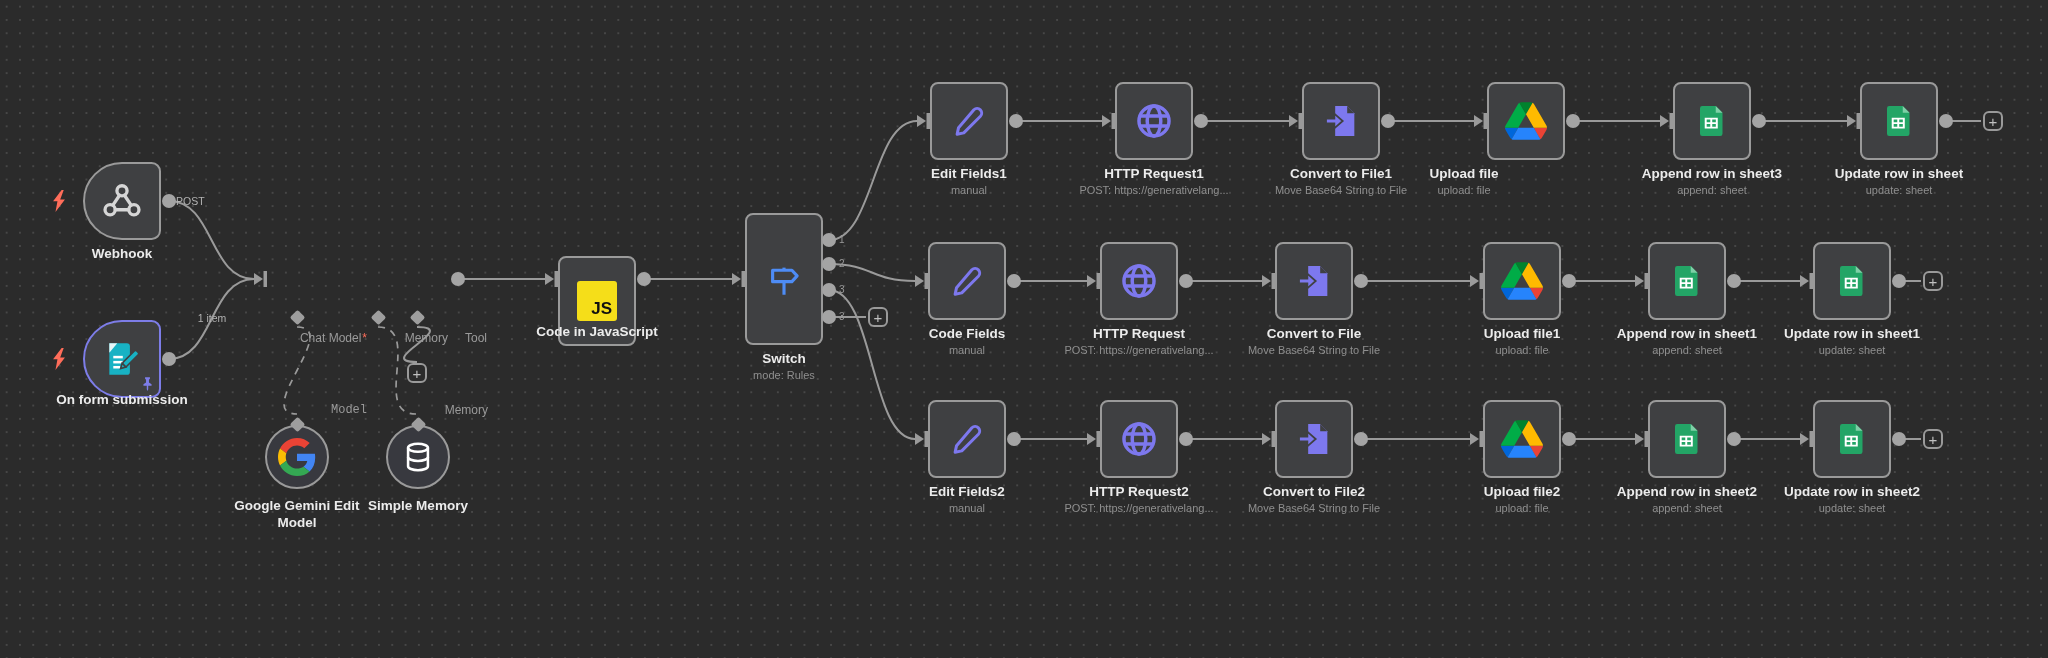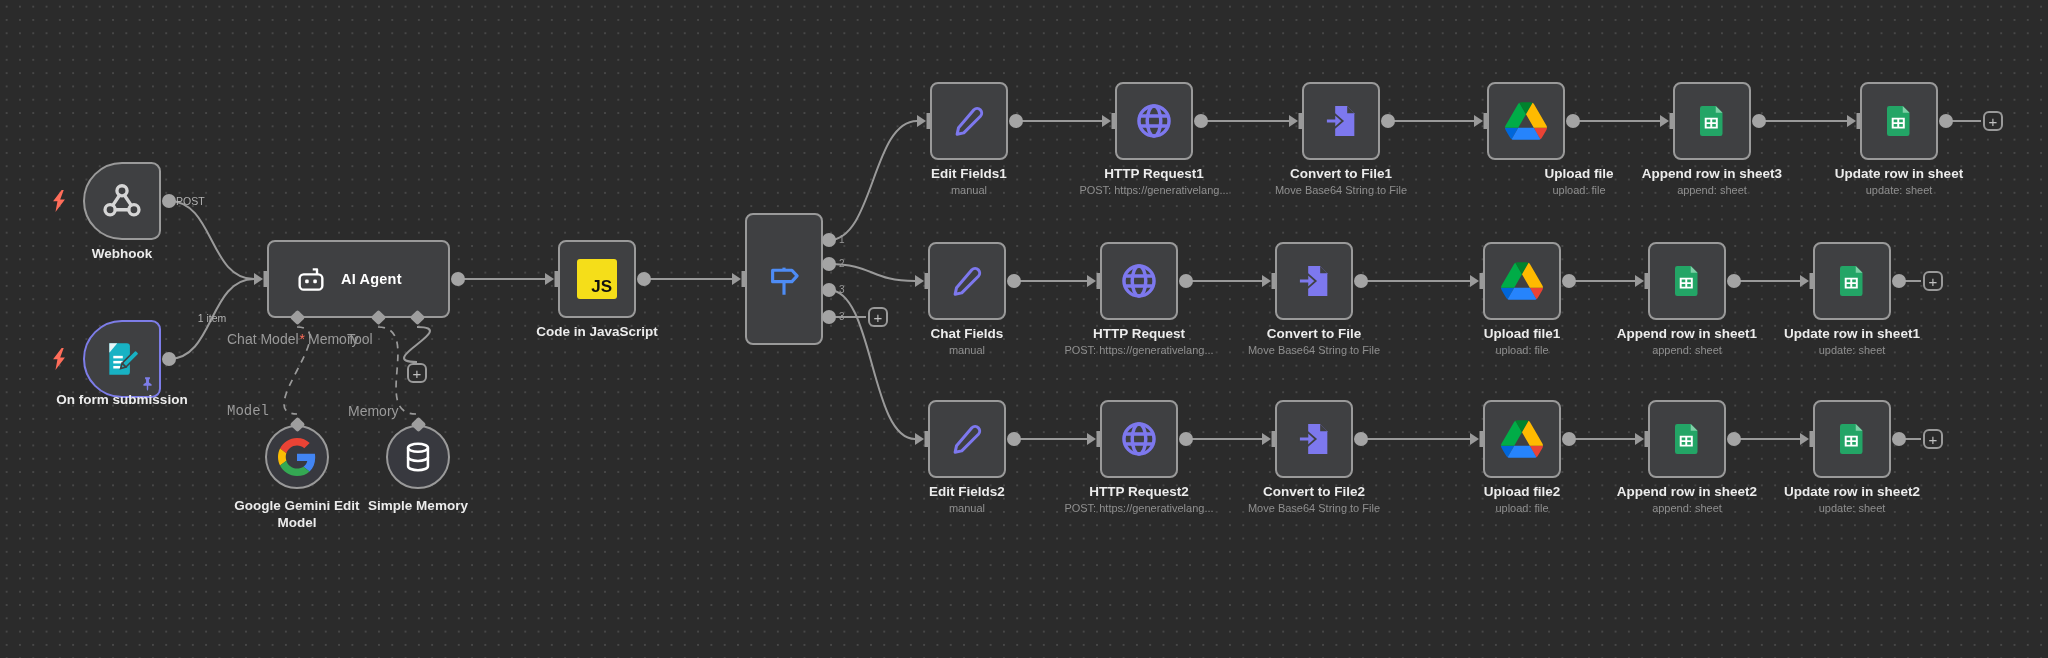--- a/index.html
+++ b/index.html
@@ -21,21 +21,21 @@
   .node.trigger{border-radius:42px 10px 10px 42px;}
   .node.selected{border-color:var(--sel);}
   .node.circle{border-radius:50%;background:#38393f;}
   .icon{display:flex;align-items:center;justify-content:center;}
   .inline-label{color:#fff;font-size:14.5px;font-weight:600;margin-left:14px;letter-spacing:.2px;}
   .node.wide{justify-content:flex-start;padding-left:26px;}
   .node-label{position:absolute;text-align:center;color:var(--label);font-size:13.5px;font-weight:600;line-height:1.25;}
   .node-sub{color:var(--sub);font-size:11px;font-weight:400;margin-top:1px;}
   .port-circle{position:absolute;width:14px;height:14px;border-radius:50%;background:#a4a4a4;}
   .diamond{position:absolute;width:11px;height:11px;background:#9e9e9e;transform:rotate(45deg);border-radius:2px;}
-  .float-label{position:absolute;text-align:left;color:var(--plabel);font-size:14px;}
+  .float-label{position:absolute;text-align:right;color:var(--plabel);font-size:12px;}
   .float-label .star{color:var(--coral);margin-left:1px;}
   .wire-label{position:absolute;color:#b3b3b3;font-size:10.5px;}
   .out-num{position:absolute;color:var(--plabel);font-size:10px;}
   .plusbtn{position:absolute;width:20px;height:20px;border:2px solid var(--border);border-radius:6px;
     background:var(--bg);color:#c0c0c0;display:flex;align-items:center;justify-content:center;
     font-size:15px;line-height:1;box-sizing:border-box;font-weight:400;}
   .jsbadge{width:40px;height:40px;background:#f5de19;color:#101010;font-weight:800;
     display:flex;align-items:flex-end;justify-content:flex-end;padding:2px 5px;font-size:17px;
     border-radius:3px;box-sizing:border-box;}
   .bolt{position:absolute;}
@@ -156,31 +156,20 @@
       <div class="node-label" style="left: 2px; top: 392px; width: 240px;">
         <div>On form submission</div>
       </div>
       <div class="port-circle" style="left: 162px; top: 352px;"></div>
       <div class="bolt" style="left: 50px; top: 348px;"><svg width="18" height="22" viewBox="0 0 16 20">
           <path fill="#ff6d5a" d="M10.4 0 2.6 10.3h4L4.8 20 13.4 8.6H9.1L12.3 0z"></path>
         </svg></div>
       <div class="pin" style="left: 141px; top: 377px;"><svg width="13" height="15" viewBox="0 0 16 18" fill="#7d7de8">
           <path d="M5 0h6v2l-1.2 1v3.4L13 8.8v1.7H8.9v4.3L8 17l-.9-2.2v-4.3H3V8.8l3.2-2.4V3L5 2z"></path>
         </svg></div>
-      <div class="node wide" style="left: 267px; top: 240px; width: 183px; height: 78px;">
-        <div class="icon">
-          <svg width="32" height="32" viewBox="0 0 24 24" fill="none" stroke="#fff" stroke-width="1.8" stroke-linejoin="round">
-            <rect x="3.5" y="8.5" width="17" height="11.5" rx="3"></rect>
-            <path d="M16.5 8.5V4.8h-3.2"></path>
-            <rect x="7.6" y="12.4" width="2.7" height="2.7" rx="0.9" fill="#fff" stroke="none"></rect>
-            <rect x="13.7" y="12.4" width="2.7" height="2.7" rx="0.9" fill="#fff" stroke="none"></rect>
-          </svg>
-        </div>
-        <span class="inline-label">AI Agent</span>
-      </div>
       <div class="port-circle" style="left: 451px; top: 272px;"></div>
       <div class="diamond" style="left: 291.5px; top: 311.5px;"></div>
       <div class="diamond" style="left: 372.5px; top: 311.5px;"></div>
       <div class="diamond" style="left: 411.5px; top: 311.5px;"></div>
       <div class="node circle" style="left: 265px; top: 425px; width: 64px; height: 64px;">
         <div class="icon">
           <svg width="38" height="38" viewBox="0 0 48 48">
             <path fill="#EA4335" d="M24 9.5c3.54 0 6.71 1.22 9.21 3.6l6.85-6.85C35.9 2.38 30.47 0 24 0 14.62 0 6.51 5.38 2.56 13.22l7.98 6.19C12.43 13.72 17.74 9.5 24 9.5z"></path>
             <path fill="#4285F4" d="M46.98 24.55c0-1.57-.15-3.09-.38-4.55H24v9.02h12.94c-.58 2.96-2.26 5.48-4.78 7.18l7.73 6c4.51-4.18 7.09-10.36 7.09-17.65z"></path>
             <path fill="#FBBC05" d="M10.53 28.59c-.48-1.45-.76-2.99-.76-4.59s.27-3.14.76-4.59l-7.98-6.19C.92 16.46 0 20.12 0 24c0 3.88.92 7.54 2.56 10.78l7.97-6.19z"></path>
@@ -198,37 +187,41 @@
             <ellipse cx="12" cy="5.5" rx="7" ry="2.8"></ellipse>
             <path d="M5 5.5v6.5c0 1.55 3.13 2.8 7 2.8s7-1.25 7-2.8V5.5"></path>
             <path d="M5 12v6.5c0 1.55 3.13 2.8 7 2.8s7-1.25 7-2.8V12"></path>
           </svg>
         </div>
       </div>
       <div class="node-label" style="left: 298px; top: 498px; width: 240px;">
         <div>Simple Memory</div>
       </div>
       <div class="diamond" style="left: 412.5px; top: 418.5px;"></div>
-      <div class="node " style="left: 558px; top: 240px; width: 78px; height: 78px;">
+      <div class="node " style="left: 558px; top: 256px; width: 78px; height: 90px;">
         <div class="icon">
           <div class="jsbadge">JS</div>
         </div>
       </div>
       <div class="node-label" style="left: 477px; top: 324px; width: 240px;">
         <div>Code in JavaScript</div>
       </div>
       <div class="port-circle" style="left: 637px; top: 272px;"></div>
       <div class="node " style="left: 745px; top: 213px; width: 78px; height: 132px;">
         <div class="icon">
           <svg width="42" height="42" viewBox="0 0 24 24" fill="none" stroke="#4e8cf5" stroke-width="1.8" stroke-linejoin="round">
             <path d="M12 13.5V21"></path>
             <path d="M12 5.5V7"></path>
             <path d="M5.5 7h11l3 3.25-3 3.25h-11z"></path>
           </svg>
         </div>
+      </div>
+      <div class="node-label" style="left: 664px; top: 351px; width: 240px;">
+        <div>Switch</div>
+        <div class="node-sub">mode: Rules</div>
       </div>
       <div class="port-circle" style="left: 822px; top: 233px;"></div>
       <div class="out-num" style="left: 839px; top: 234px;">1</div>
       <div class="port-circle" style="left: 822px; top: 257px;"></div>
       <div class="out-num" style="left: 839px; top: 258px;">2</div>
       <div class="port-circle" style="left: 822px; top: 283px;"></div>
       <div class="out-num" style="left: 839px; top: 284px;">3</div>
       <div class="port-circle" style="left: 822px; top: 310px;"></div>
       <div class="out-num" style="left: 839px; top: 311px;">3</div>
       <div class="node " style="left: 930px; top: 82px; width: 78px; height: 78px;">
@@ -276,21 +269,21 @@
           <svg width="42" height="38" viewBox="0 0 87.3 78">
             <path fill="#0066da" d="m6.6 66.85 3.85 6.65c.8 1.4 1.95 2.5 3.3 3.3L27.5 53H0c0 1.55.4 3.1 1.2 4.5z"></path>
             <path fill="#00ac47" d="M43.65 25 29.9 1.2c-1.35.8-2.5 1.9-3.3 3.3l-25.4 44A9.06 9.06 0 0 0 0 53h27.5z"></path>
             <path fill="#ea4335" d="M73.55 76.8c1.35-.8 2.5-1.9 3.3-3.3l1.6-2.75L86.1 57.5c.8-1.4 1.2-2.95 1.2-4.5H59.8l5.85 11.5z"></path>
             <path fill="#00832d" d="M43.65 25 57.4 1.2C56.05.4 54.5 0 52.9 0H34.4c-1.6 0-3.15.45-4.5 1.2z"></path>
             <path fill="#2684fc" d="M59.8 53H27.5L13.75 76.8c1.35.8 2.9 1.2 4.5 1.2h50.8c1.6 0 3.15-.45 4.5-1.2z"></path>
             <path fill="#ffba00" d="m73.4 26.5-12.7-22c-.8-1.4-1.95-2.5-3.3-3.3L43.65 25l16.15 28h27.45c0-1.55-.4-3.1-1.2-4.5z"></path>
           </svg>
         </div>
       </div>
-      <div class="node-label" style="left: 1459px; top: 166px; width: 240px;">
+      <div class="node-label" style="left: 1344px; top: 166px; width: 240px;">
         <div>Upload file</div>
         <div class="node-sub">upload: file</div>
       </div>
       <div class="port-circle" style="left: 1566px; top: 114px;"></div>
       <div class="node " style="left: 1673px; top: 82px; width: 78px; height: 78px;">
         <div class="icon">
           <svg width="36" height="36" viewBox="0 0 24 24">
             <path fill="#23a566" d="M5.5 2h9L19 6.5v14a1.5 1.5 0 0 1-1.5 1.5H5.5A1.5 1.5 0 0 1 4 20.5v-17A1.5 1.5 0 0 1 5.5 2z"></path>
             <path fill="#7fd0a7" d="M14.5 2 19 6.5h-4.5z"></path>
             <path stroke="#fff" stroke-width="1.3" fill="none" d="M7.8 10.4h7.4v6H7.8zM7.8 13.4h7.4M11.5 10.4v6"></path>
@@ -317,21 +310,21 @@
       </div>
       <div class="port-circle" style="left: 1939px; top: 114px;"></div>
       <div class="node " style="left: 928px; top: 242px; width: 78px; height: 78px;">
         <div class="icon">
           <svg width="38" height="38" viewBox="0 0 24 24" fill="none" stroke="#7d78ee" stroke-width="1.9" stroke-linejoin="round" stroke-linecap="round">
             <path d="M15.1 4.9a2.9 2.9 0 0 1 4.1 4.1L8.7 19.5l-4.2.9.9-4.2z"></path>
           </svg>
         </div>
       </div>
       <div class="node-label" style="left: 847px; top: 326px; width: 240px;">
-        <div>Chat Fields</div>
+        <div>Code Fields</div>
         <div class="node-sub">manual</div>
       </div>
       <div class="port-circle" style="left: 1007px; top: 274px;"></div>
       <div class="node " style="left: 1100px; top: 242px; width: 78px; height: 78px;">
         <div class="icon">
           <svg width="44" height="44" viewBox="0 0 24 24" fill="none" stroke="#7d78ee" stroke-width="1.9">
             <circle cx="12" cy="12" r="8.2"></circle>
             <ellipse cx="12" cy="12" rx="3.7" ry="8.2"></ellipse>
             <path d="M4.1 9.3h15.8M4.1 14.7h15.8"></path>
           </svg>

